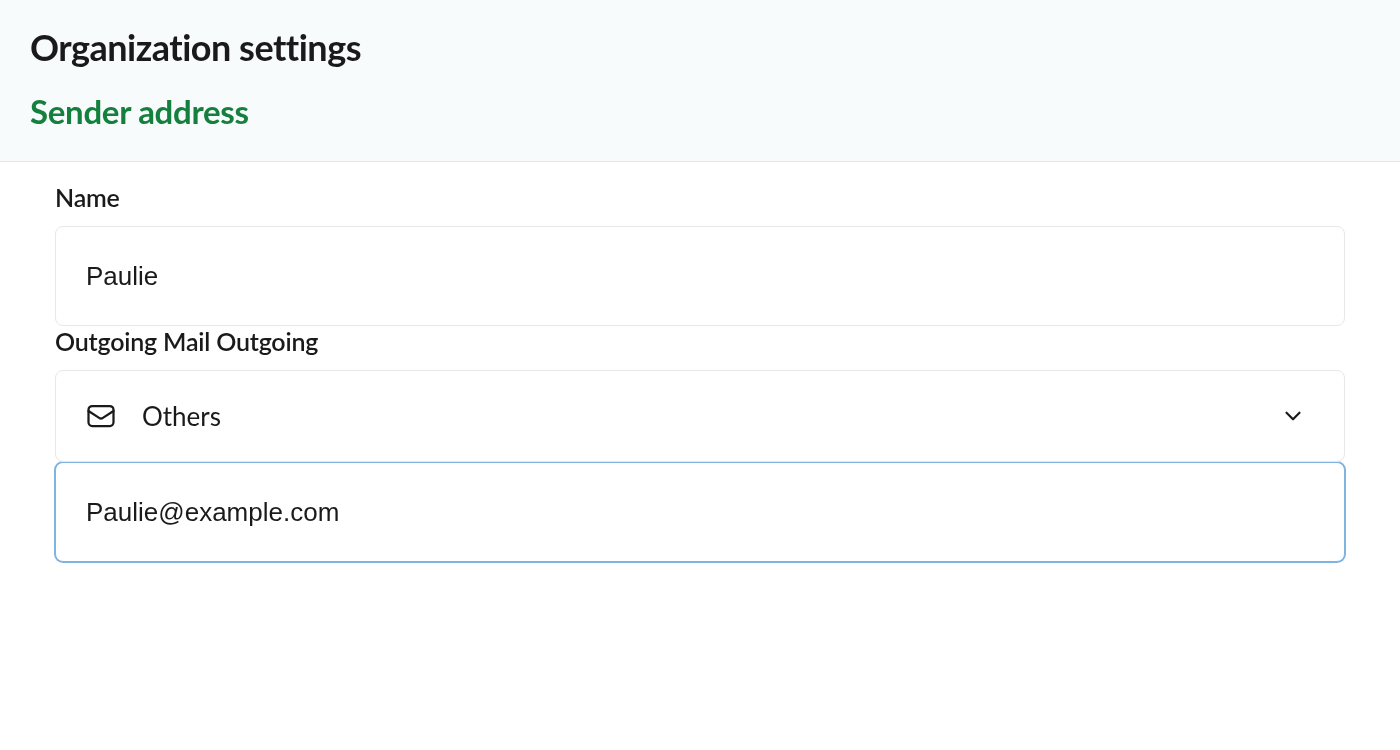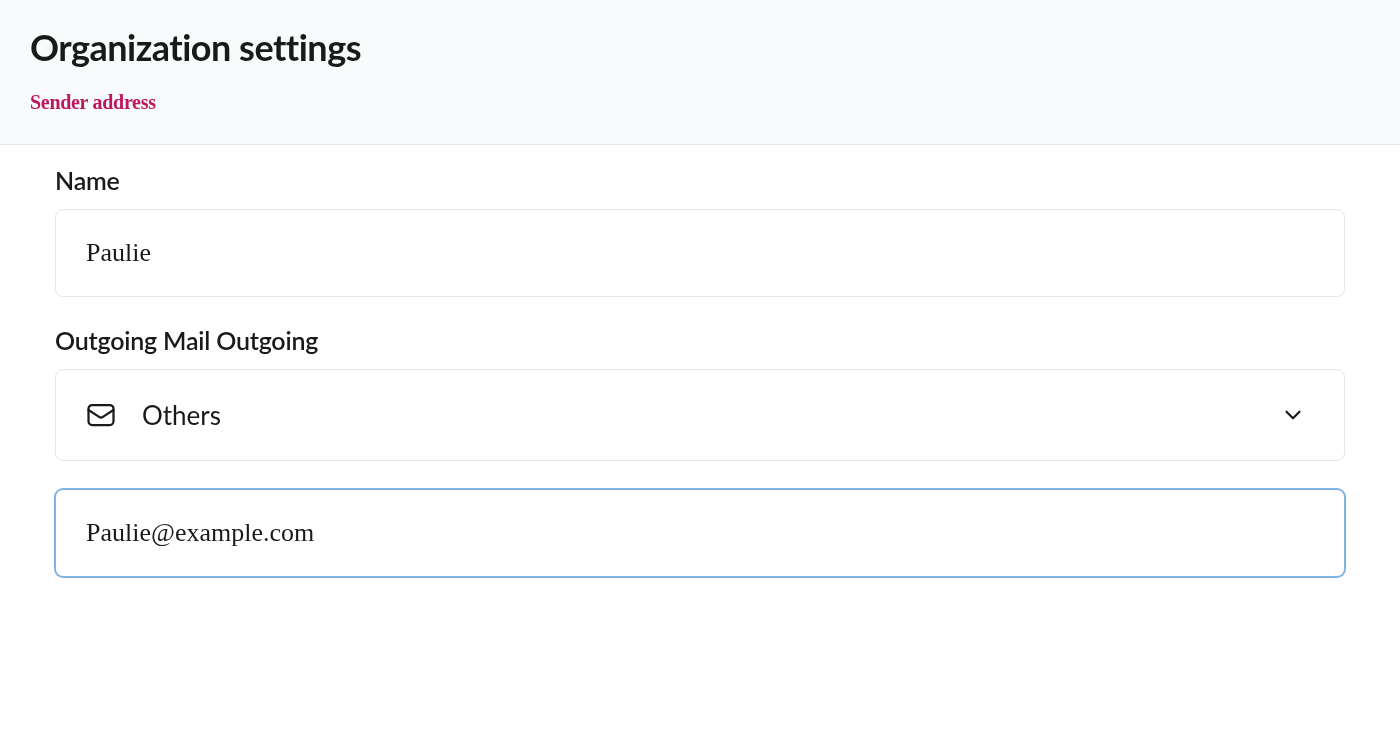--- a/index.html
+++ b/index.html
@@ -21,46 +21,44 @@
       border-bottom: 1px solid #e5e7eb;
     }
     .page-title {
       font-size: 36px;
       font-weight: 700;
       color: #1a1a1a;
       margin-bottom: 22px;
       letter-spacing: -0.5px;
     }
     .section-title {
-      font-size: 20px;
+      font-size: 33px;
       font-weight: 700;
-      color: #be185d;
+      color: #15803d;
       letter-spacing: -0.3px;
-      font-family: Liberation Serif, serif;
     }
     .form-area {
       padding: 20px 55px 30px 55px;
     }
     .form-group {
-      margin-bottom: 28px;
     }
     .form-label {
       display: block;
       font-size: 25px;
       font-weight: 600;
       color: #1a1a1a;
       margin-bottom: 14px;
       letter-spacing: -0.2px;
     }
     .form-input {
       width: 100%;
-      height: 88px;
+      height: 100px;
       padding: 0 30px;
       font-size: 26px;
-      font-family: Liberation Serif, serif;
+      font-family: Liberation Sans, sans-serif;
       color: #1a1a1a;
       background: #ffffff;
       border: 1.5px solid #e5e7eb;
       border-radius: 8px;
       outline: none;
     }
     .form-input.focused {
       border-color: #7fb3e0;
       box-shadow: 0 0 0 1px #7fb3e0;
     }

